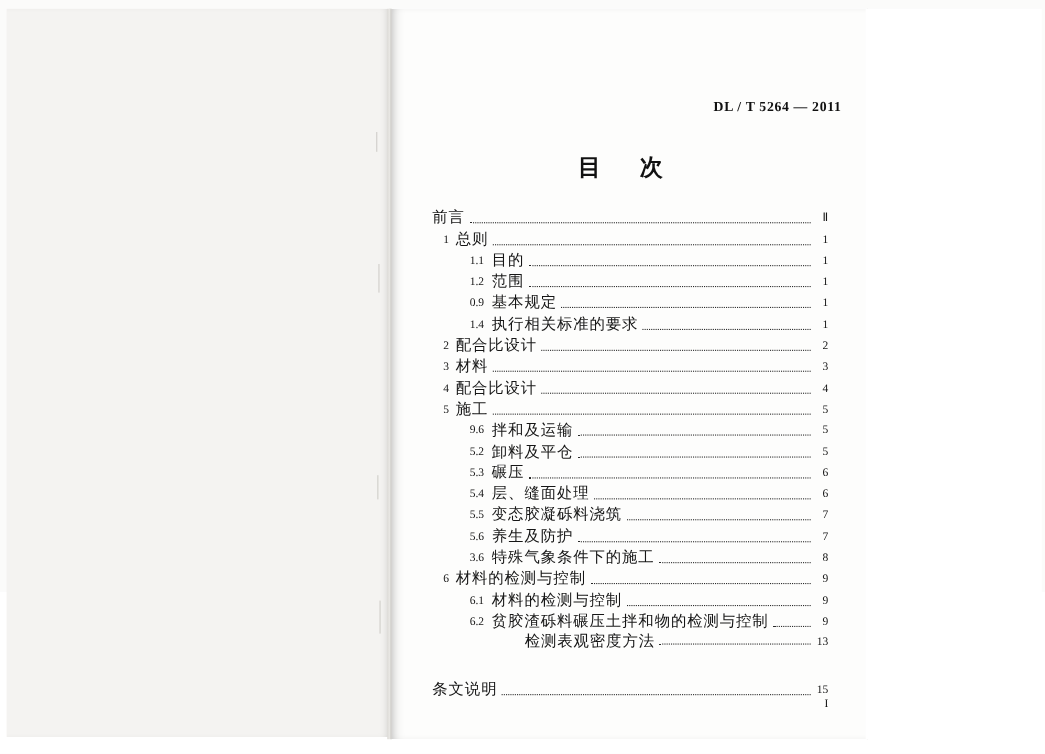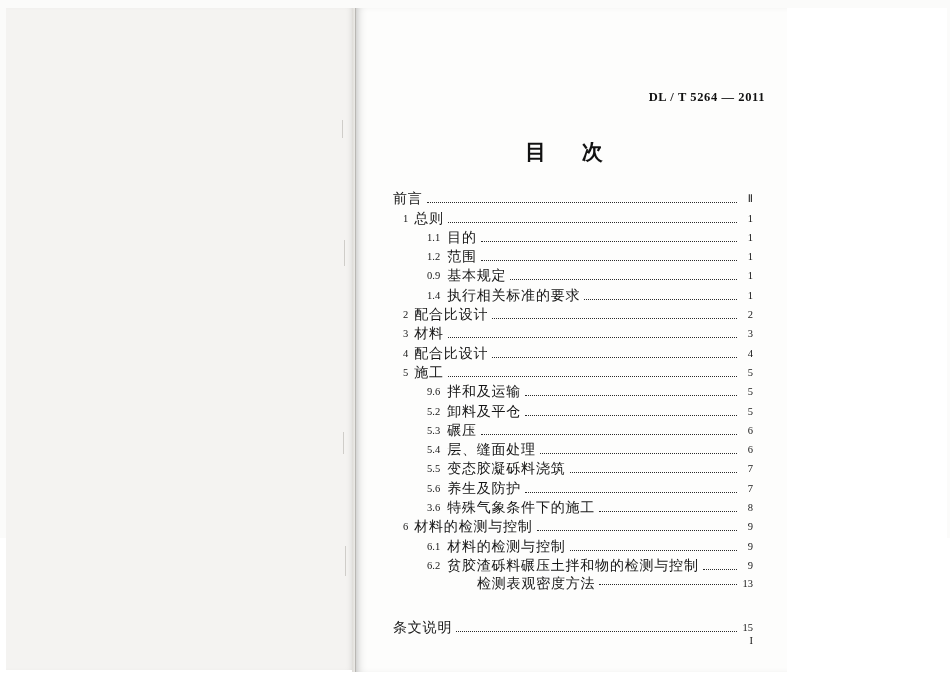--- a/index.html
+++ b/index.html
@@ -156,21 +156,21 @@
     height: 38px;
     color: #161616;
     font-family: "DejaVu Sans", sans-serif;
   }
   .appendix .line1 {
     letter-spacing: 0.8px;
     white-space: nowrap;
   }
   .appendix .line2 {
     display: flex;
-    align-items: flex-start;
+    align-items: center;
     padding-left: 84px;
     margin-top: 5px;
     white-space: nowrap;
   }
 
   .footer-page {
     position: absolute;
     right: 34px;
     top: 627px;
     font-family: "Liberation Serif", serif;

